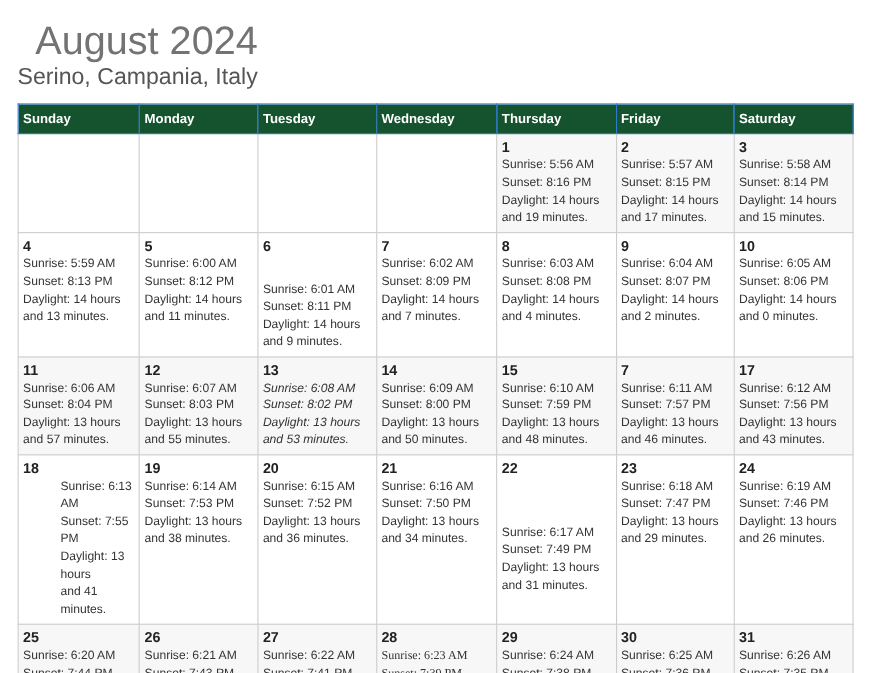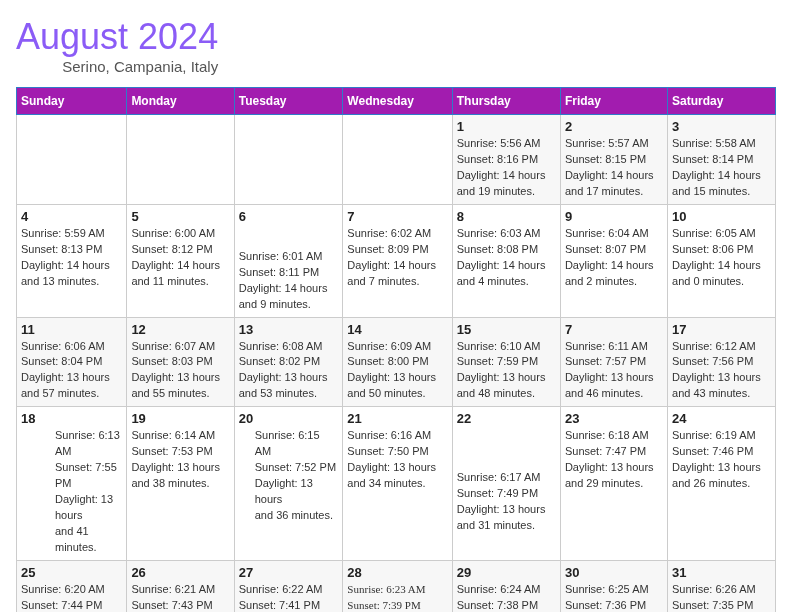--- a/index.html
+++ b/index.html
@@ -20,33 +20,33 @@
       display: flex;
       flex-direction: column;
       align-items: flex-start;
     }
     .title-block {
       text-align: right;
     }
     .title-block .month-year {
       font-size: 36px;
       font-weight: 300;
-      color: #8b5cf6;
+      color: #737373;
     }
     .title-block .location {
-      font-size: 15px;
+      font-size: 21px;
       color: #555;
     }
     table {
       width: 100%;
       border-collapse: collapse;
       font-size: 10.5px;
     }
     thead tr th {
-      background: #a21caf;
+      background: #14532d;
       color: #fff;
       padding: 6px 4px;
       text-align: left;
       font-size: 12px;
       font-weight: bold;
       border: 1px solid #2f7bc8;
     }
     tbody tr td {
       border: 1px solid #ccc;
       vertical-align: top;
@@ -189,21 +189,21 @@
         </td>
         <td>
           <div class="day-number">12</div>
           <div class="day-info" style="white-space: pre-line;">Sunrise: 6:07 AM
 Sunset: 8:03 PM
 Daylight: 13 hours
 and 55 minutes.</div>
         </td>
         <td>
           <div class="day-number">13</div>
-          <div class="day-info" style="white-space: pre-line;">Sunrise: 6:08 AM
+          <div class="day-info" style="white-space: pre-line; font-style: italic;">Sunrise: 6:08 AM
 Sunset: 8:02 PM
 Daylight: 13 hours
 and 53 minutes.</div>
         </td>
         <td>
           <div class="day-number">14</div>
           <div class="day-info" style="white-space: pre-line;">Sunrise: 6:09 AM
 Sunset: 8:00 PM
 Daylight: 13 hours
 and 50 minutes.</div>
@@ -240,21 +240,21 @@
         </td>
         <td>
           <div class="day-number">19</div>
           <div class="day-info" style="white-space: pre-line;">Sunrise: 6:14 AM
 Sunset: 7:53 PM
 Daylight: 13 hours
 and 38 minutes.</div>
         </td>
         <td>
           <div class="day-number">20</div>
-          <div class="day-info" style="white-space: pre-line; margin-left: 16px;">Sunrise: 6:15 AM
+          <div class="day-info" style="white-space: pre-line;">Sunrise: 6:15 AM
 Sunset: 7:52 PM
 Daylight: 13 hours
 and 36 minutes.</div>
         </td>
         <td>
           <div class="day-number">21</div>
           <div class="day-info" style="white-space: pre-line;">Sunrise: 6:16 AM
 Sunset: 7:50 PM
 Daylight: 13 hours
 and 34 minutes.</div>

